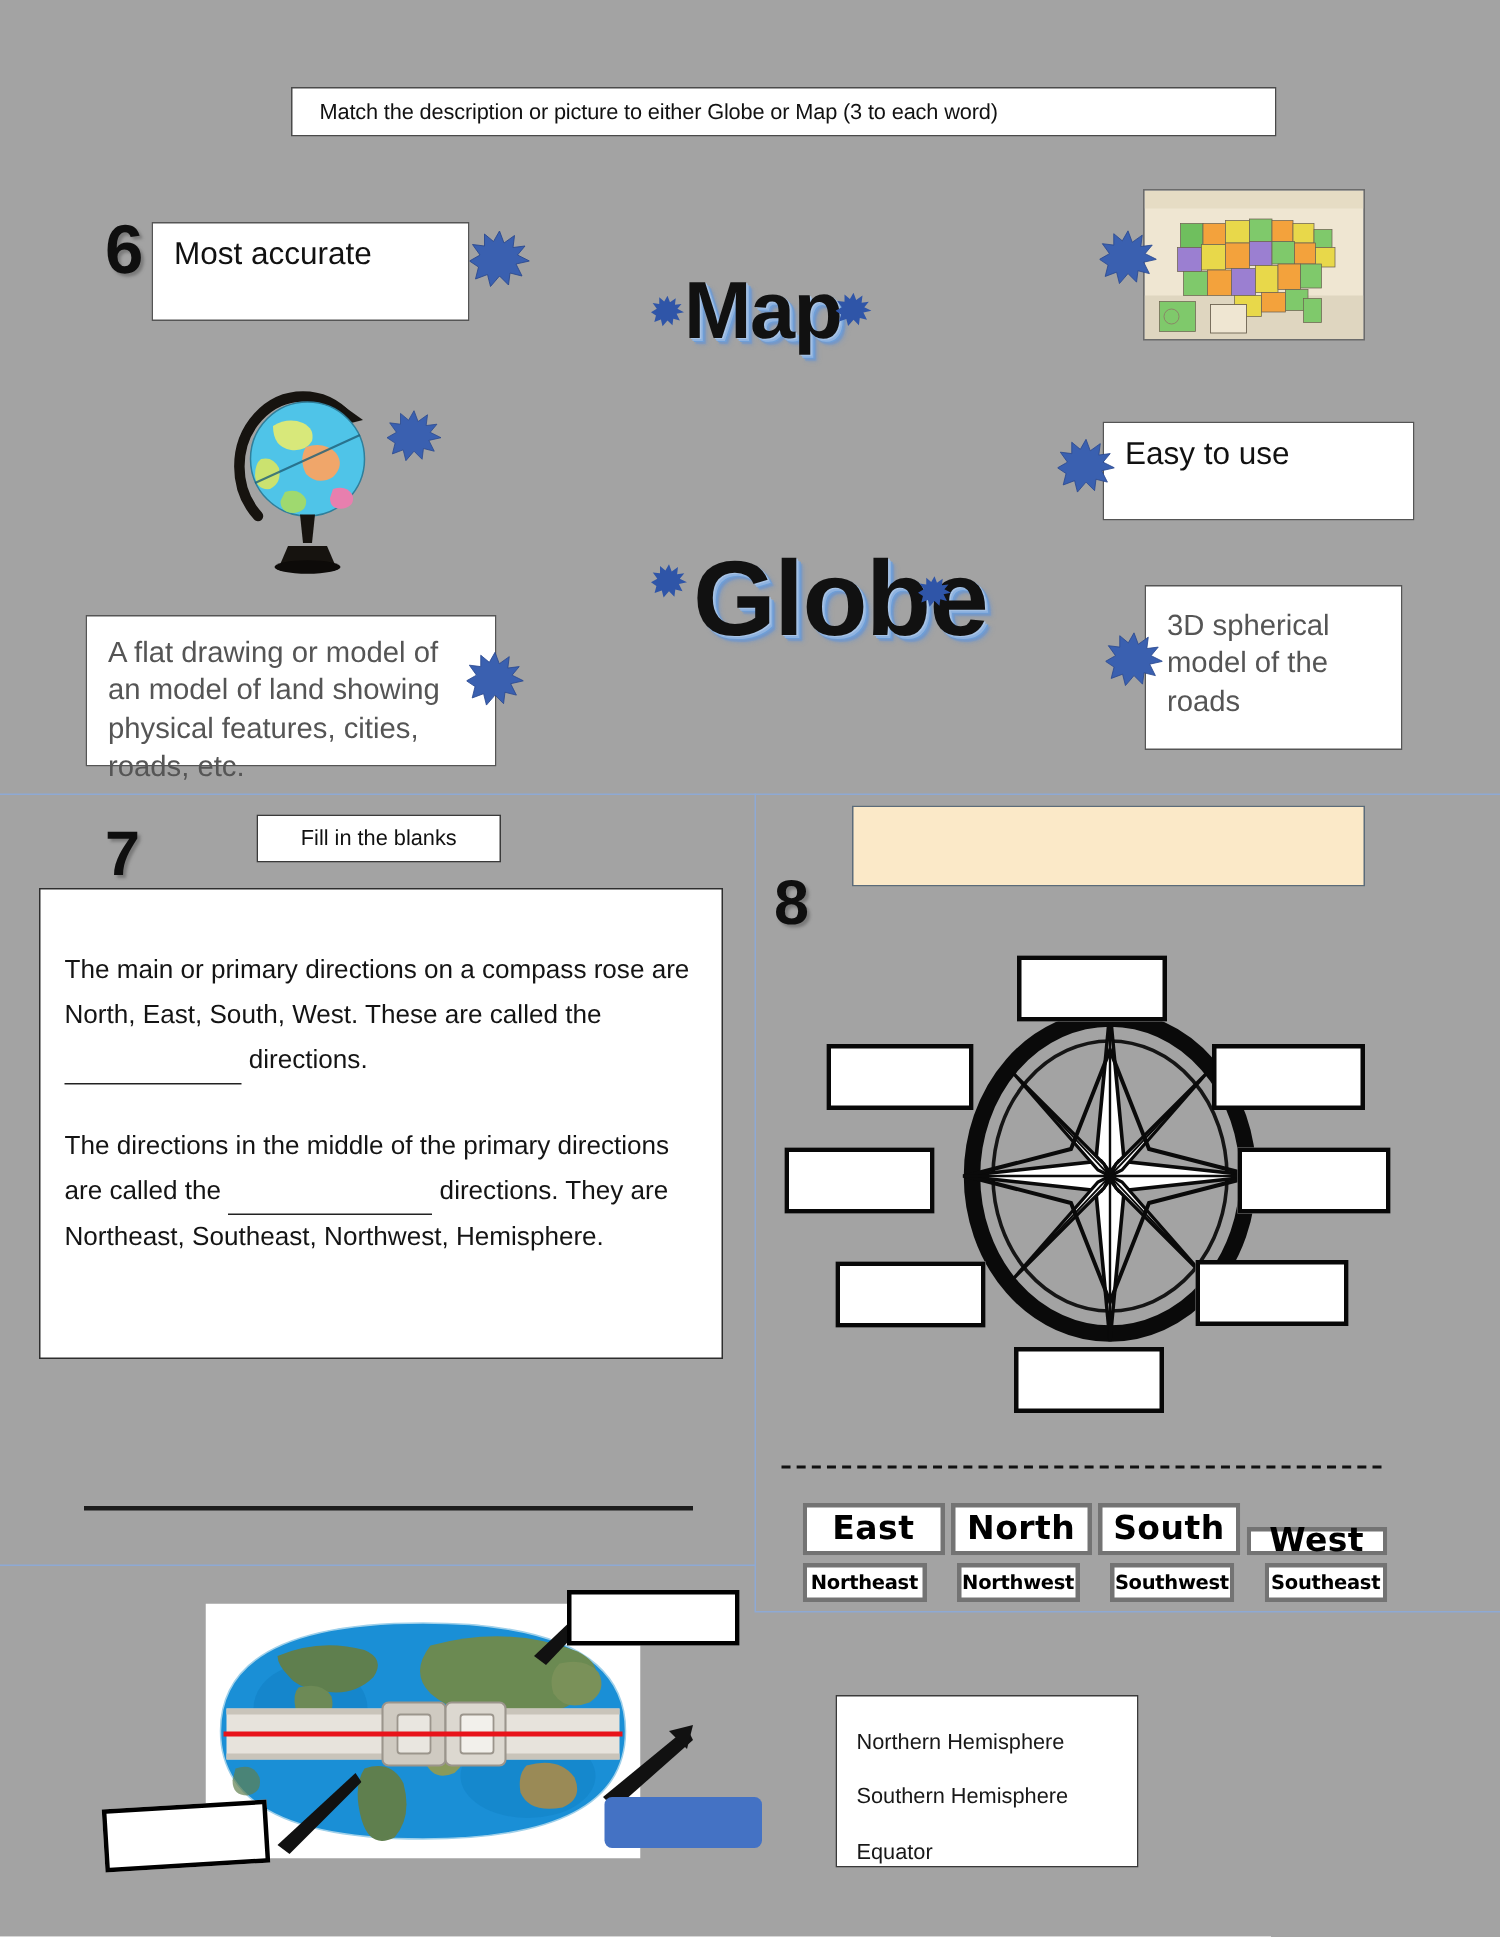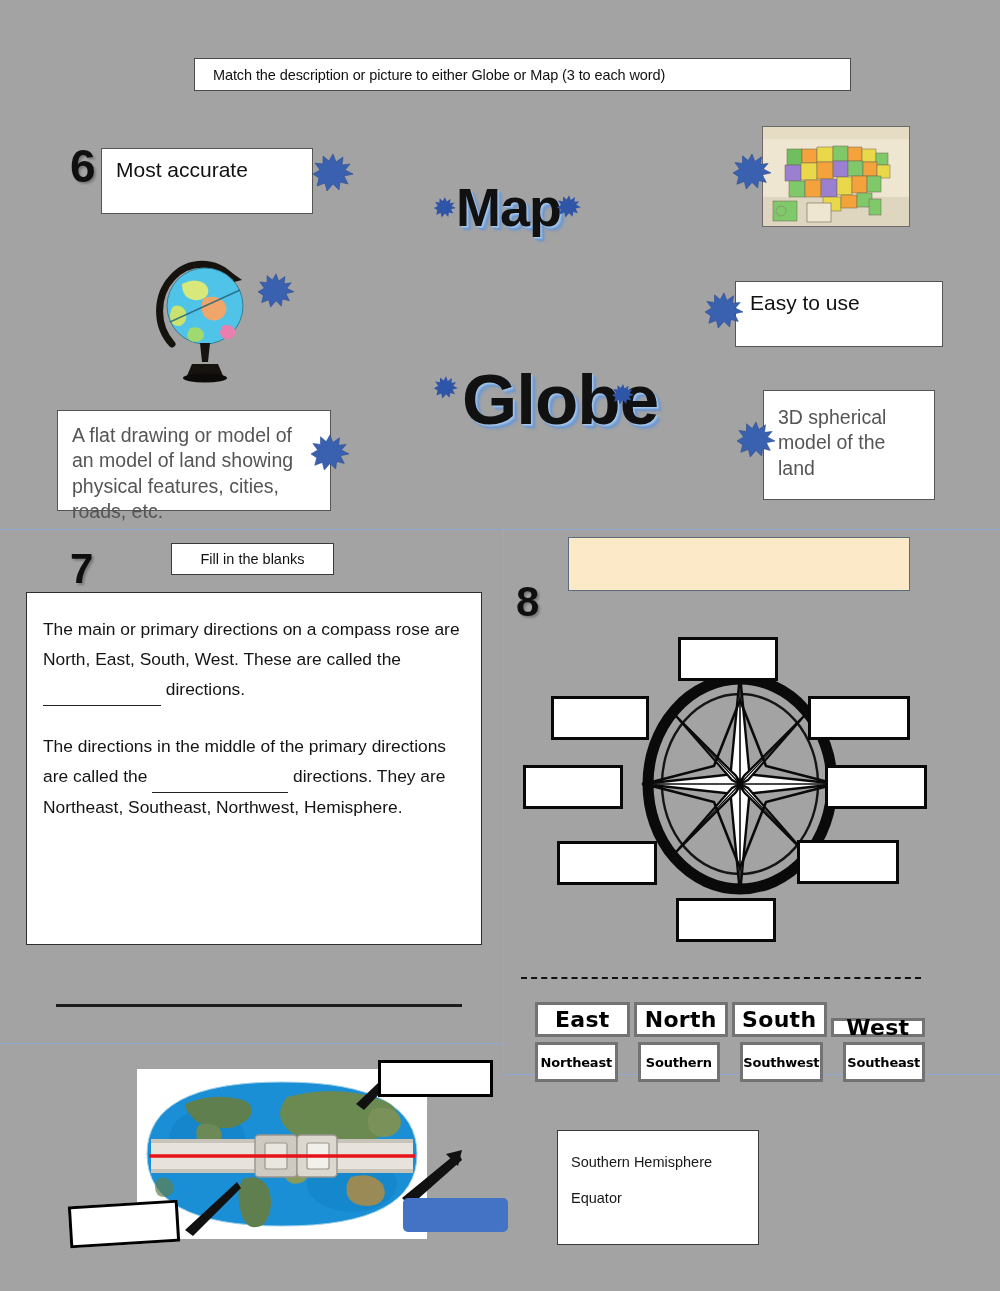--- a/index.html
+++ b/index.html
@@ -87,24 +87,24 @@
        3px 3px 0 #6f9ed6,
        4px 4px 1px rgba(110,150,205,0.75),
        5px 5px 3px rgba(110,150,205,0.35);
   }
 
   
   .globe-wrap { position: absolute; }
 
   
   #s7-textbox {
-    left: 26px; top: 592px; width: 456px; height: 353px;
+    left: 26px; top: 592px; width: 456px; height: 314px;
     border: 1px solid #2e2e2e;
     background: #fff;
-    padding: 22px 18px 0 16px;
+    padding: 39px 18px 0 16px;
     font-size: 17.4px;
     line-height: 1.72;
     color: #141414;
   }
   #s7-textbox p { margin: 0 0 0 0; }
   #s7-textbox .gap { height: 26px; }
   .blank {
     display: inline-block;
     border-bottom: 1.6px solid #222;
     vertical-align: baseline;
@@ -295,21 +295,21 @@
   </svg>
 
   <div class="abs matchbox" id="box-easy-to-use" style="left:735px; top:281px; width:208px; height:66px;">
     <span>Easy to use</span>
   </div>
   <svg class="abs star" style="left:705px; top:291px;" width="38" height="38" viewBox="0 0 40 40">
     <polygon fill="#3a60b0" stroke="#2b4a90" stroke-width="0.6" points="20,2 23,10 30,5 29,13 37,12 32,18 40,22 31,24 35,32 27,30 26,38 20,32 14,39 12,31 4,34 6,26 0,22 7,18 2,11 10,12 10,4 16,9"></polygon>
   </svg>
 
   <div class="abs matchbox gray-text" id="box-3d-spherical" style="left:763px; top:390px; width:172px; height:110px; padding-top:14px;">
-    <span>3D spherical model of the land</span>
+    <span>3D spherical model of the roads</span>
   </div>
   <svg class="abs star" style="left:737px; top:420px;" width="38" height="38" viewBox="0 0 40 40">
     <polygon fill="#3a60b0" stroke="#2b4a90" stroke-width="0.6" points="20,2 23,10 30,5 29,13 37,12 32,18 40,22 31,24 35,32 27,30 26,38 20,32 14,39 12,31 4,34 6,26 0,22 7,18 2,11 10,12 10,4 16,9"></polygon>
   </svg>
 
   <div class="abs matchbox gray-text" id="box-flat-drawing" style="left:57px; top:410px; width:274px; height:101px; padding-top:12px;">
     <span>A flat drawing or model of an model of land showing physical features, cities, roads, etc.</span>
   </div>
   <svg class="abs star" style="left:311px; top:433px;" width="38" height="38" viewBox="0 0 40 40">
     <polygon fill="#3a60b0" stroke="#2b4a90" stroke-width="0.6" points="20,2 23,10 30,5 29,13 37,12 32,18 40,22 31,24 35,32 27,30 26,38 20,32 14,39 12,31 4,34 6,26 0,22 7,18 2,11 10,12 10,4 16,9"></polygon>
@@ -379,23 +379,23 @@
 
   <div class="abs" id="s8-dashed"></div>
 
   <div class="abs" style="left:535px; top:1002px; width:390px; height:35px; display:flex; gap:4px;">
     <div class="wb-cell wb-big" style="flex:1;">East</div>
     <div class="wb-cell wb-big" style="flex:1;">North</div>
     <div class="wb-cell wb-big" style="flex:1;">South</div>
     <div class="wb-cell wb-big" style="flex:1;margin-top:16px;">West</div>
   </div>
 
-  <div class="abs" style="left:535px; top:1042px; width:390px; height:40px; display:flex; gap:20px;">
+  <div class="abs" style="left:535px; top:1042px; width:390px; height:26px; display:flex; gap:20px;">
     <div class="wb-cell wb-small" style="flex:1;">Northeast</div>
-    <div class="wb-cell wb-small" style="flex:1;">Southern</div>
+    <div class="wb-cell wb-small" style="flex:1;">Northwest</div>
     <div class="wb-cell wb-small" style="flex:1;">Southwest</div>
     <div class="wb-cell wb-small" style="flex:1;">Southeast</div>
   </div>
 
   <div class="abs qnum" style="left:147px; top:1074px; font-size:34px;">3</div>
 
   <div class="abs" id="worldmap-wrap">
     <svg width="290" height="170" viewBox="0 0 290 170">
       <rect width="290" height="170" fill="#ffffff"></rect>
 
@@ -437,17 +437,18 @@
   </svg>
   <div class="abs thickbox" style="left:69px; top:1203px; width:110px; height:42px; transform:rotate(-3.5deg);"></div>
 
   <svg class="arrow" style="left:396px; top:1148px;" width="66" height="62" viewBox="0 0 66 62">
     <polygon fill="#111" points="62,4 66,12 14,58 6,50"></polygon>
     <polygon fill="#111" points="66,2 50,6 62,18"></polygon>
   </svg>
   <div class="abs" id="blue-box"></div>
 
   <div class="abs" id="hemi-list">
+    <div>Northern Hemisphere</div>
     <div>Southern Hemisphere</div>
     <div>Equator</div>
   </div>
 
 </div>
 
 </body></html>

